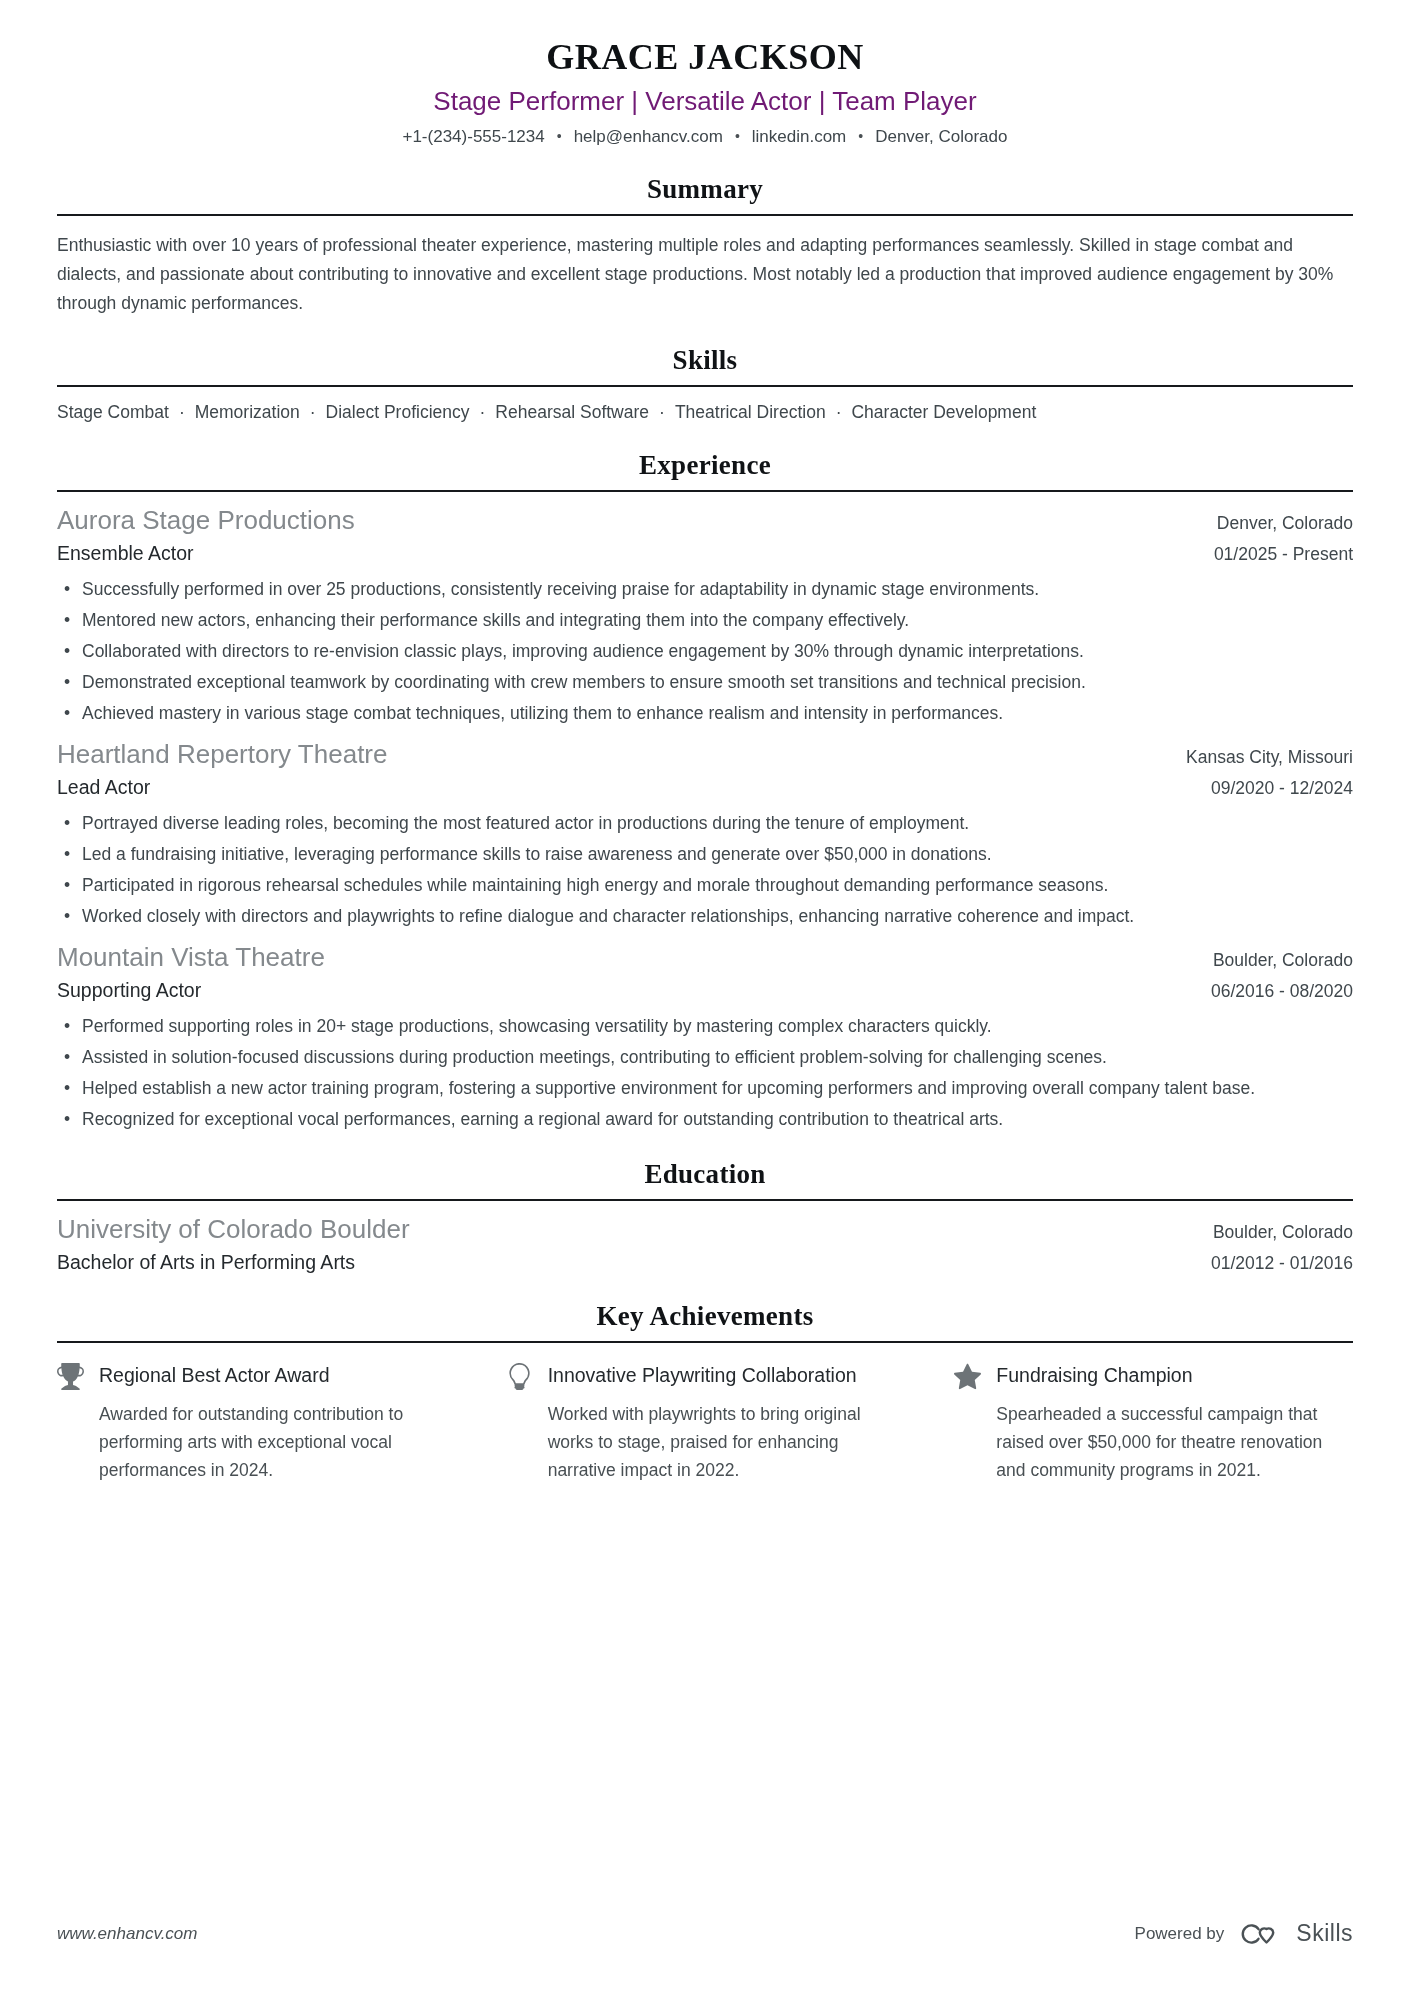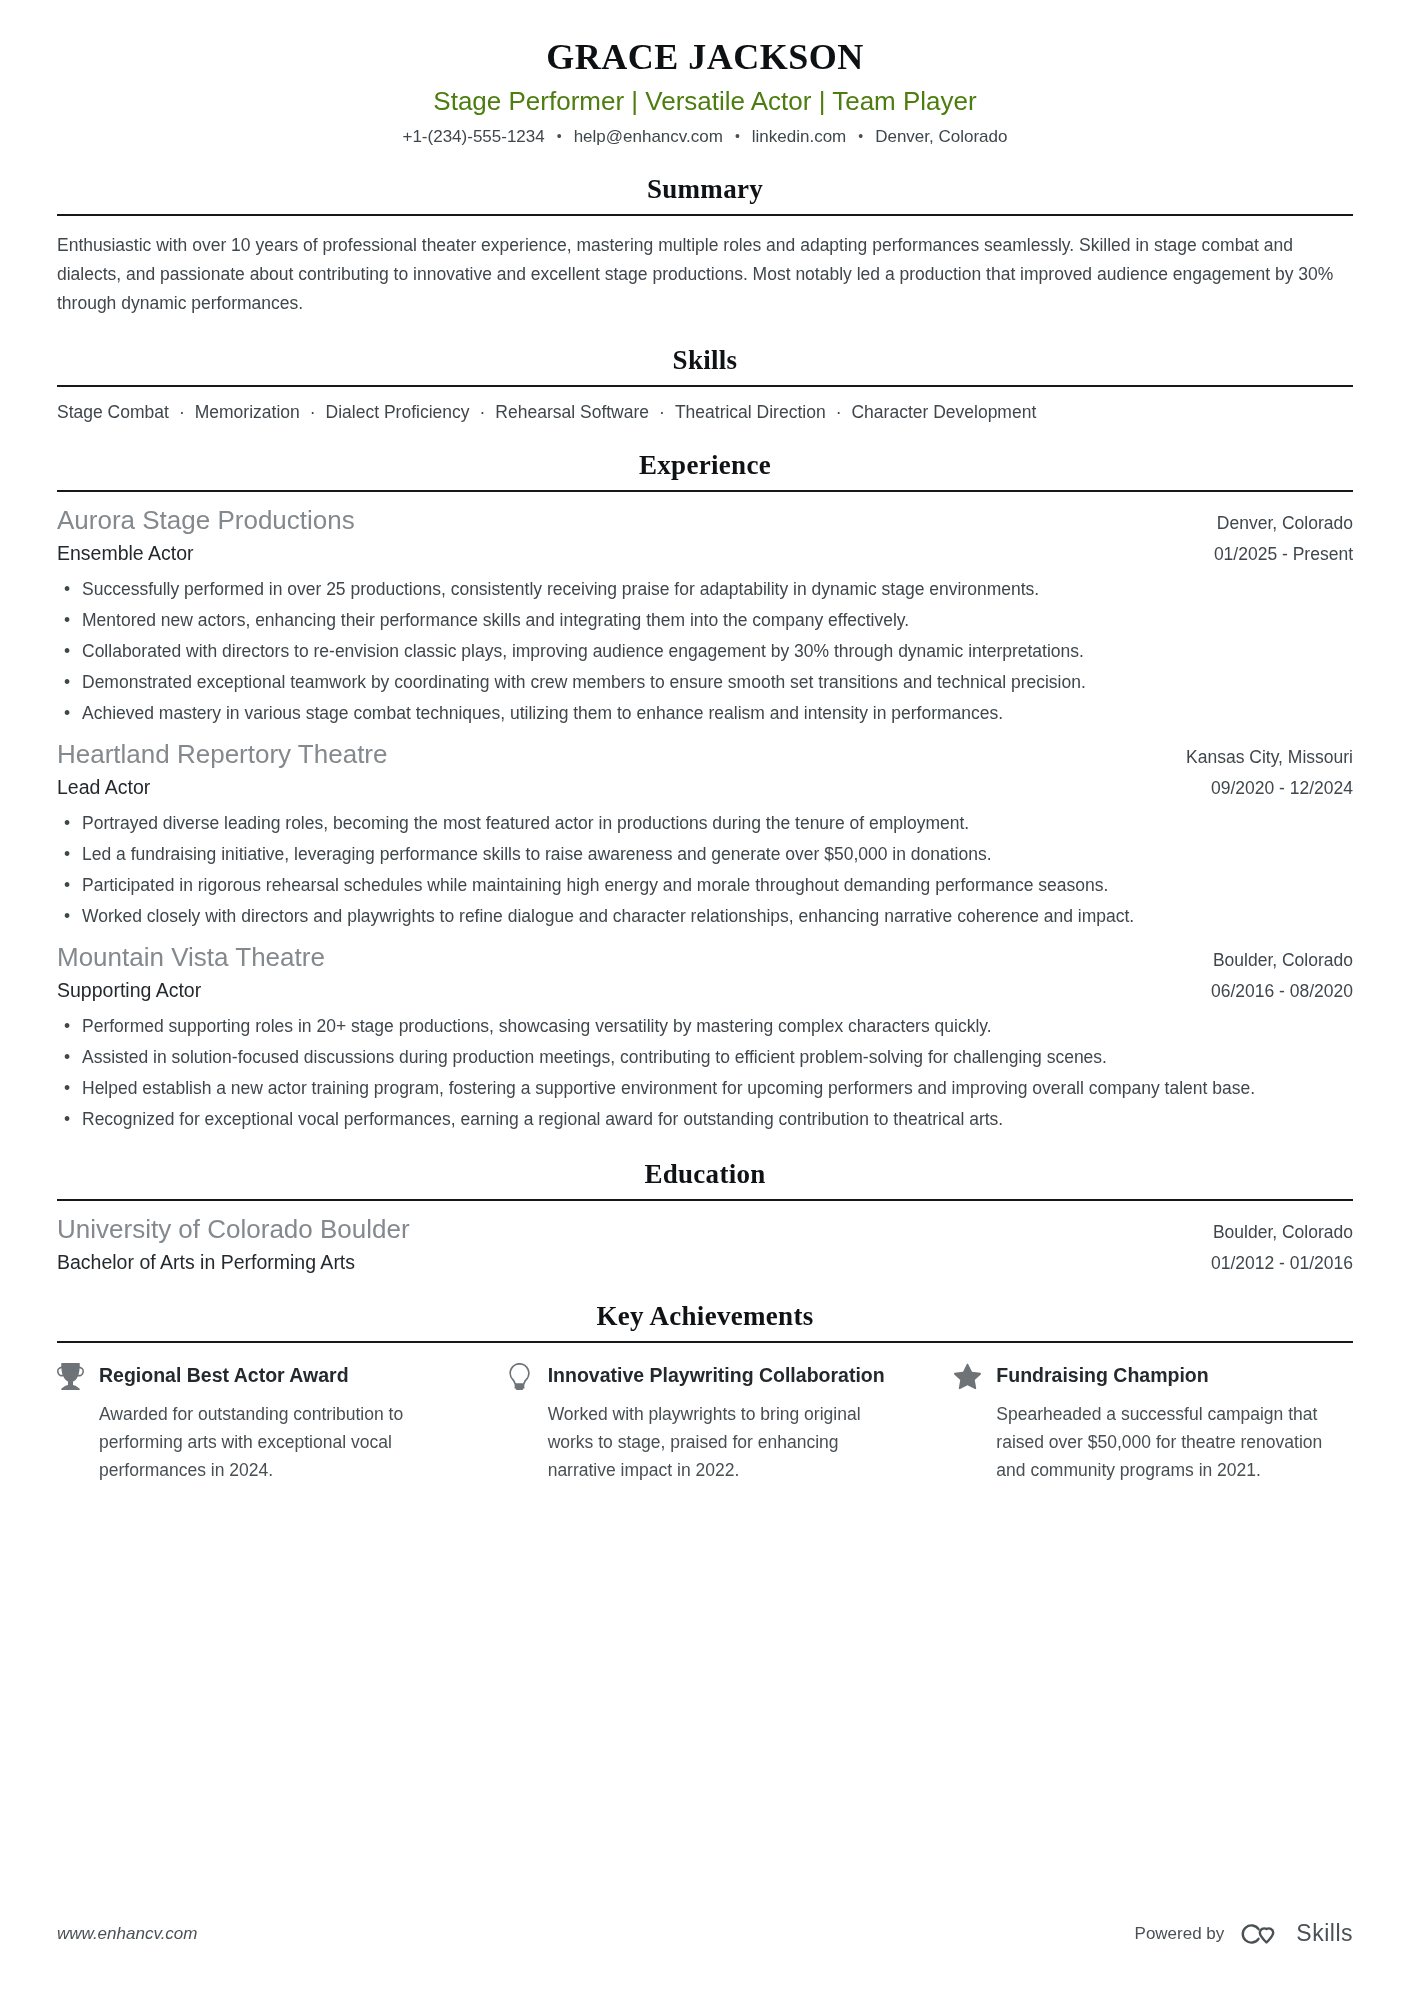--- a/index.html
+++ b/index.html
@@ -8,21 +8,21 @@
     padding:36px 57px 0 57px; background:#ffffff;
     font-family:"Liberation Sans","DejaVu Sans",sans-serif; color:#3f474c;
     overflow:hidden;
   }
   
   .name {
     font-family:"Liberation Serif","DejaVu Serif",serif;
     font-size:36px; font-weight:700; color:#0e1114; text-align:center;
     margin:0; letter-spacing:0.5px;
   }
-  .headline { text-align:center; font-size:26px; color:#4d7c0f; margin-top:8px; }
+  .headline { text-align:center; font-size:26px; color:#701a75; margin-top:8px; }
   .contact { text-align:center; font-size:17px; color:#3f474c; margin-top:10px; }
   .contact-item { white-space:nowrap; }
   .contact-item + .contact-item::before { content:"•"; margin:0 12px; color:#4a5054; font-size:14px; vertical-align:1px; }
   
   .sec-title {
     font-family:"Liberation Serif","DejaVu Serif",serif;
     font-size:27px; font-weight:700; color:#101316; text-align:center;
     margin:27px 0 0 0; letter-spacing:0.3px;
   }
   .rule { border:none; border-top:2px solid #16191c; margin:9px 0 0 0; }
@@ -33,21 +33,21 @@
   .job { margin-top:13px; }
   .row { display:flex; justify-content:space-between; align-items:baseline; }
   .company { font-size:26px; color:#84898d; font-weight:400; }
   .meta { font-size:17.5px; color:#3f474c; text-align:right; white-space:nowrap; }
   .role { font-size:19.5px; color:#24292d; margin-top:6px; }
   ul.bullets { margin:11px 0 0 0; padding:0; list-style:none; }
   ul.bullets li { position:relative; padding-left:25px; font-size:17.5px; line-height:26px; margin-top:5px; color:#3f474c; }
   ul.bullets li::before { content:"•"; position:absolute; left:7px; top:0; color:#3f474c; }
   
   .ach-grid { display:grid; grid-template-columns:1fr 1fr 1fr; column-gap:50px; margin-top:19px; }
-  .ach-head { display:flex; align-items:flex-start; gap:15px;font-weight:bold; }
+  .ach-head { display:flex; align-items:flex-start; gap:15px; }
   .ach-icon { flex:0 0 auto; width:27px; height:27px; margin-top:1px; }
   .ach-icon svg { width:27px; height:27px; fill:#6d7377; display:block; }
   .ach-title { font-size:19.5px; line-height:27px; color:#24292d; }
   .ach-text { margin:10px 0 0 42px; font-size:17.5px; line-height:28px; color:#484f53; }
   
   .footer {
     position:absolute; left:57px; right:57px; bottom:48px;
     display:flex; justify-content:space-between; align-items:center;
   }
   .site { font-size:17px; color:#4a5155;font-style:italic; }

